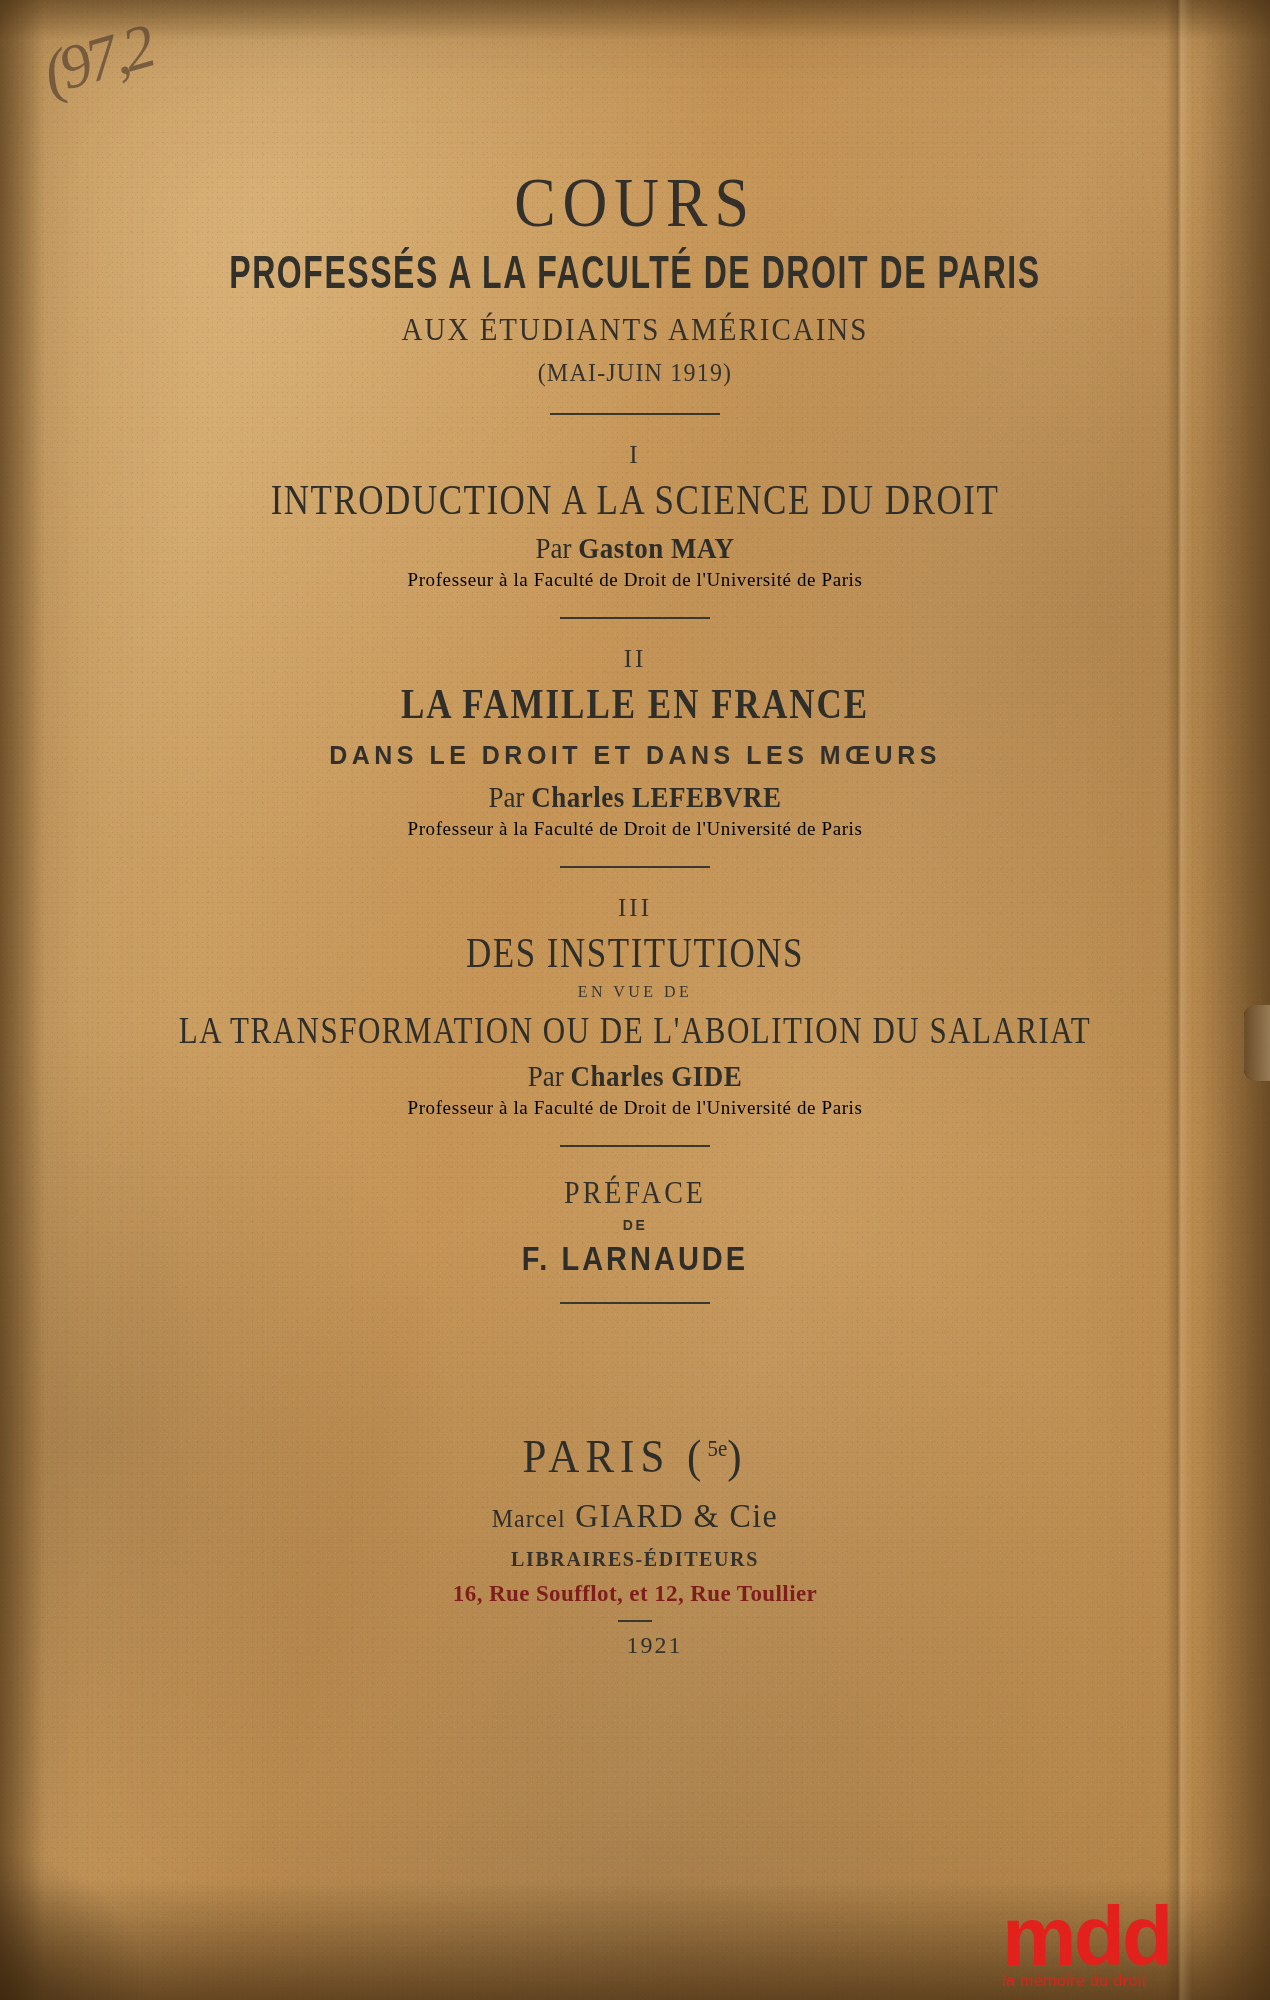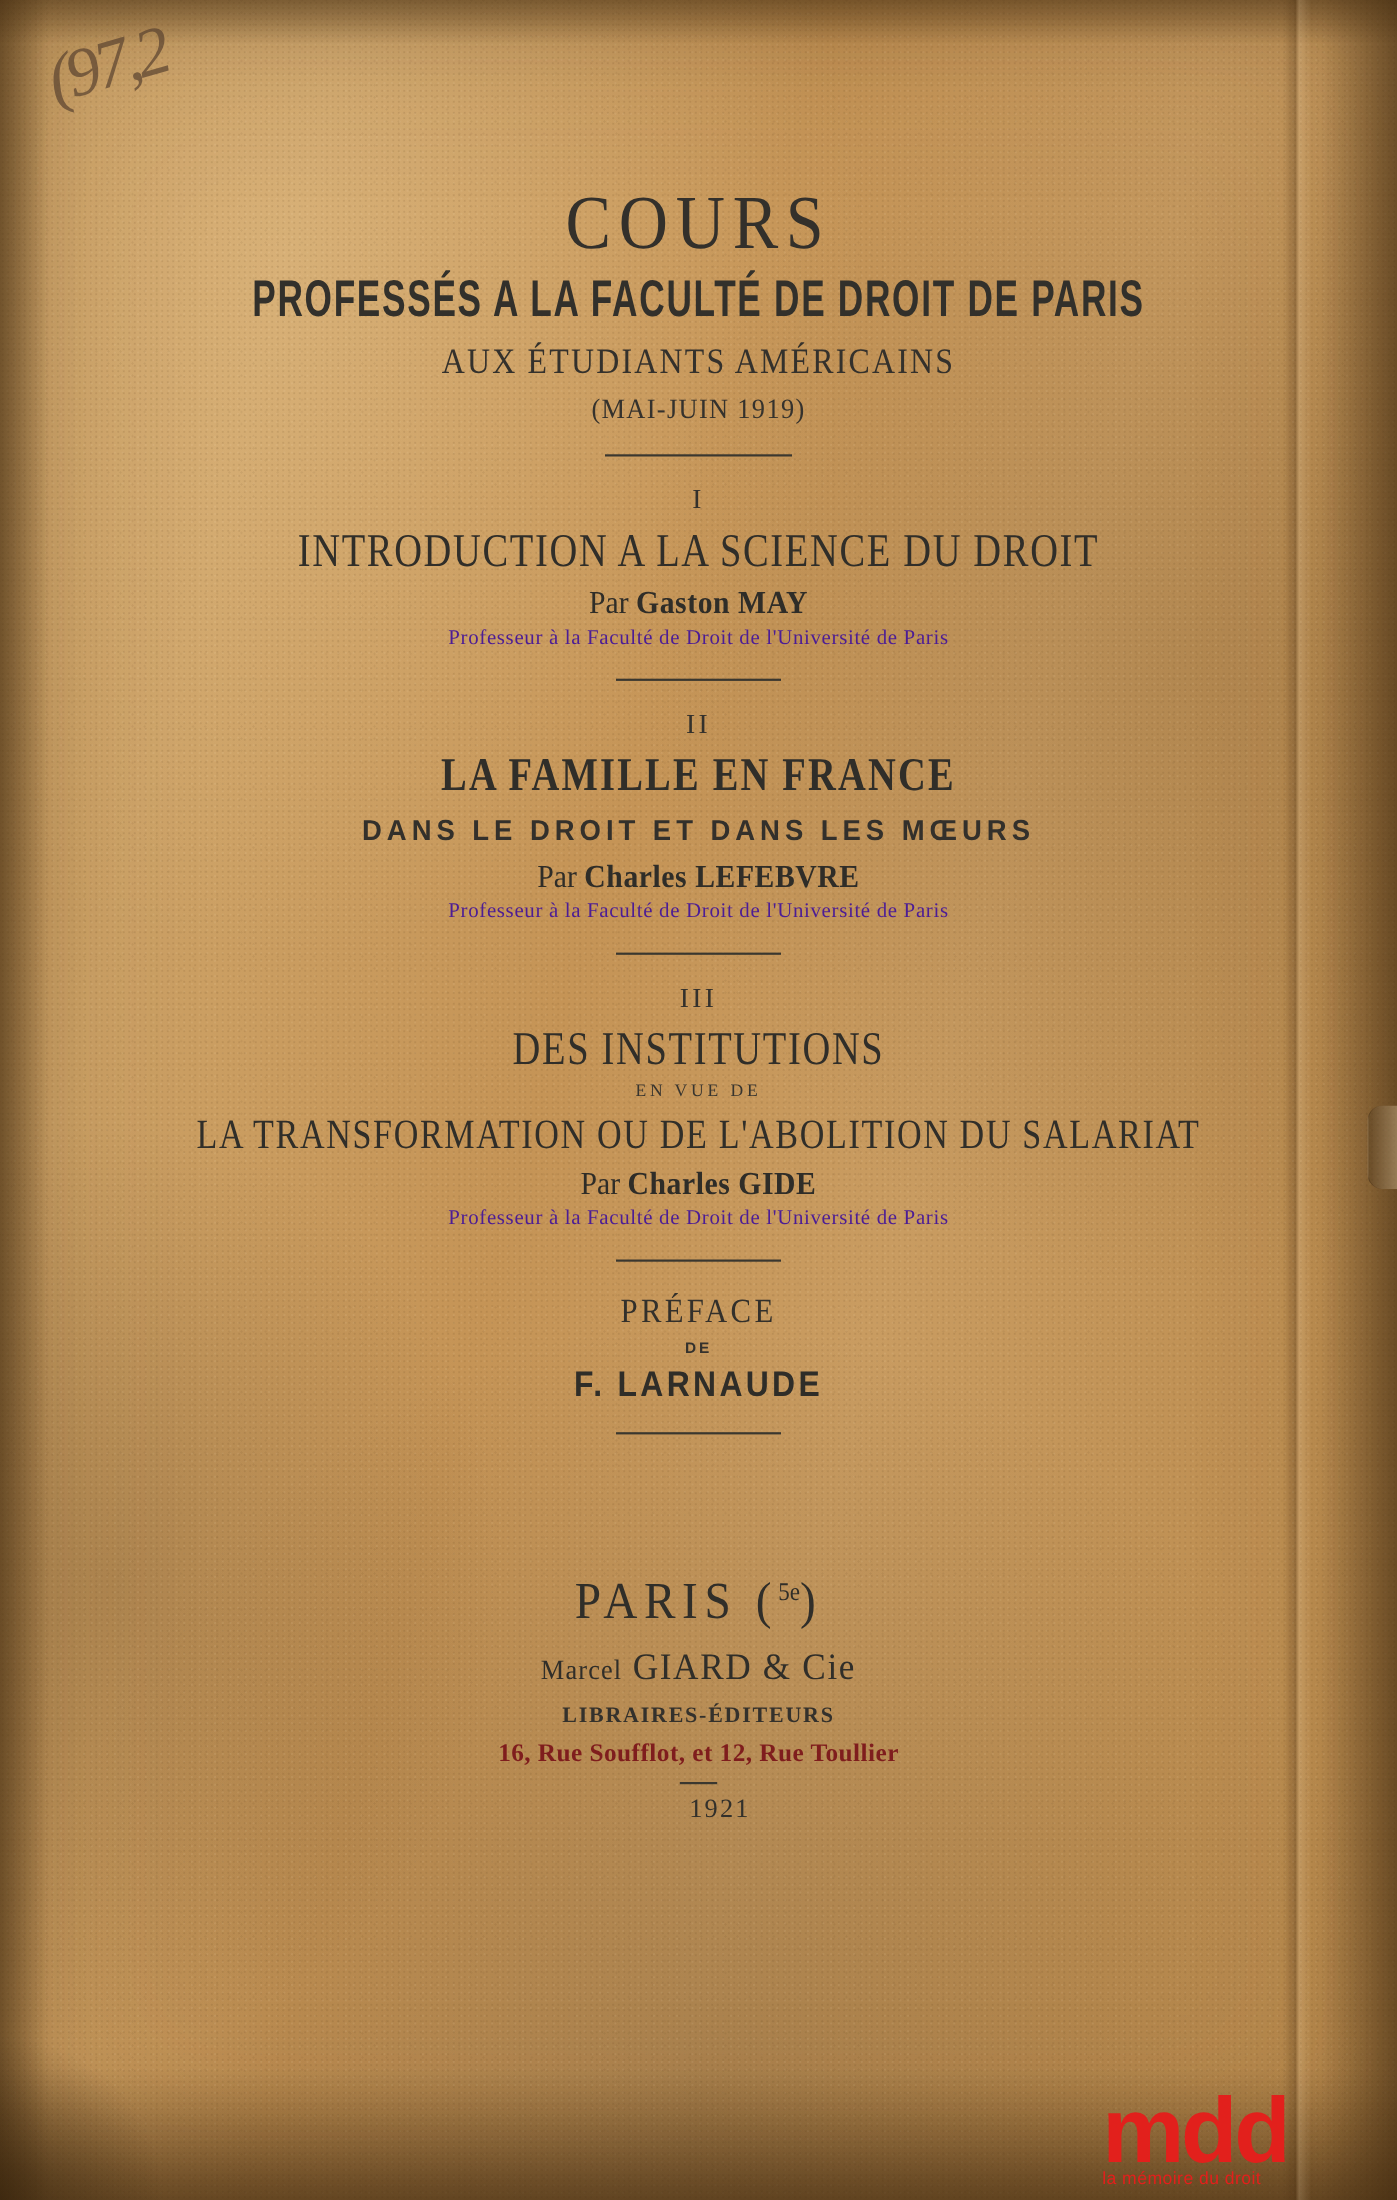--- a/index.html
+++ b/index.html
@@ -183,21 +183,21 @@
     font-family:"Liberation Serif", serif;
     color:#2f2d28;
     transform:scaleY(1.08);
   }
   .byline .nm{ font-weight:700; letter-spacing:.5px;}
   .affil{
     margin-top:5px;
     font-size:19px;
     letter-spacing:.6px;
     font-family:"Liberation Serif", serif;
-    color:#4c1d95;
+    color:#000000;
   }
 
   .preface-t{
     margin-top:30px;
     font-size:28px;
     letter-spacing:3px;
     font-family:"Liberation Serif", serif;
     color:#33302b;
     transform:scaleY(1.1);
   }

